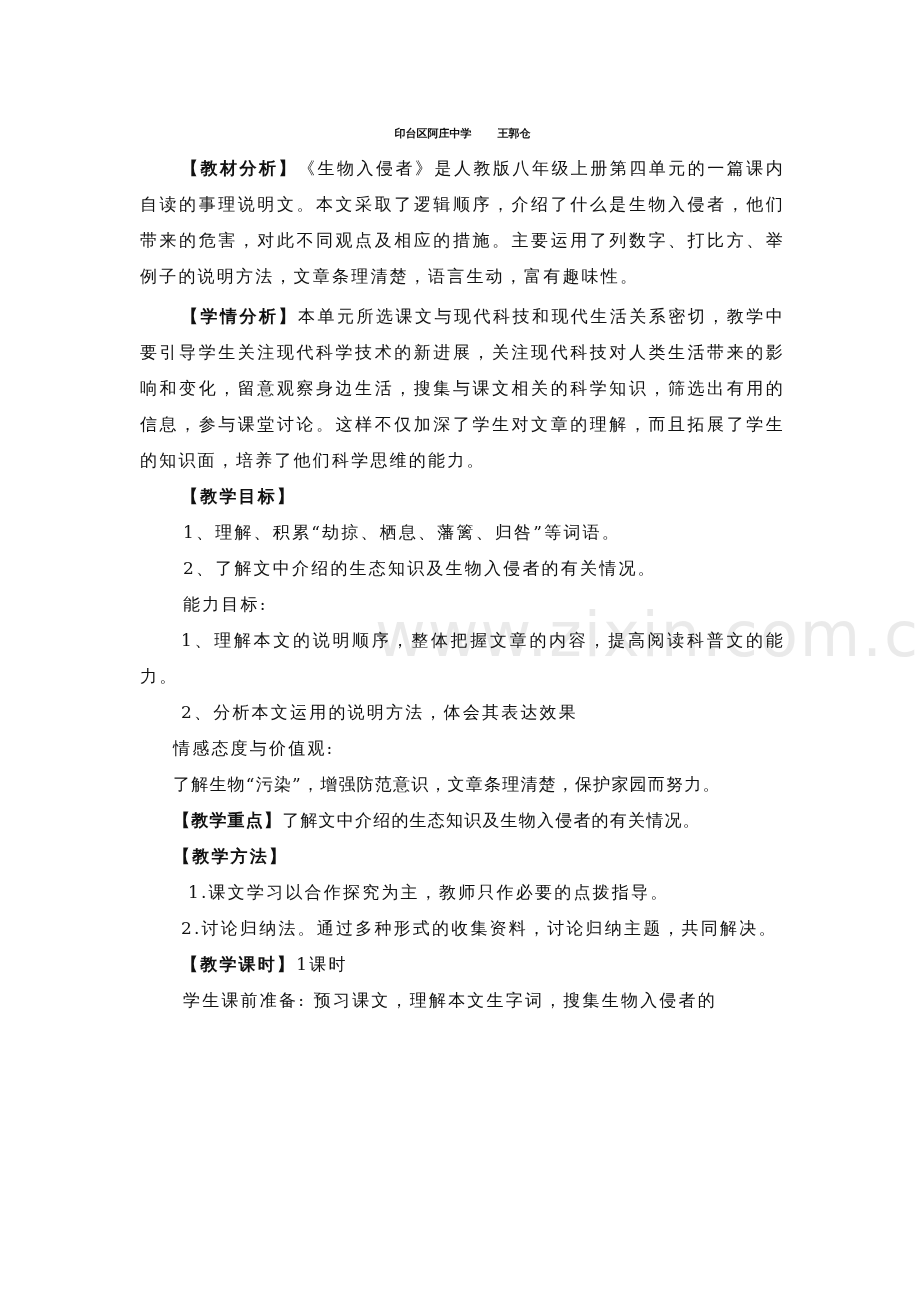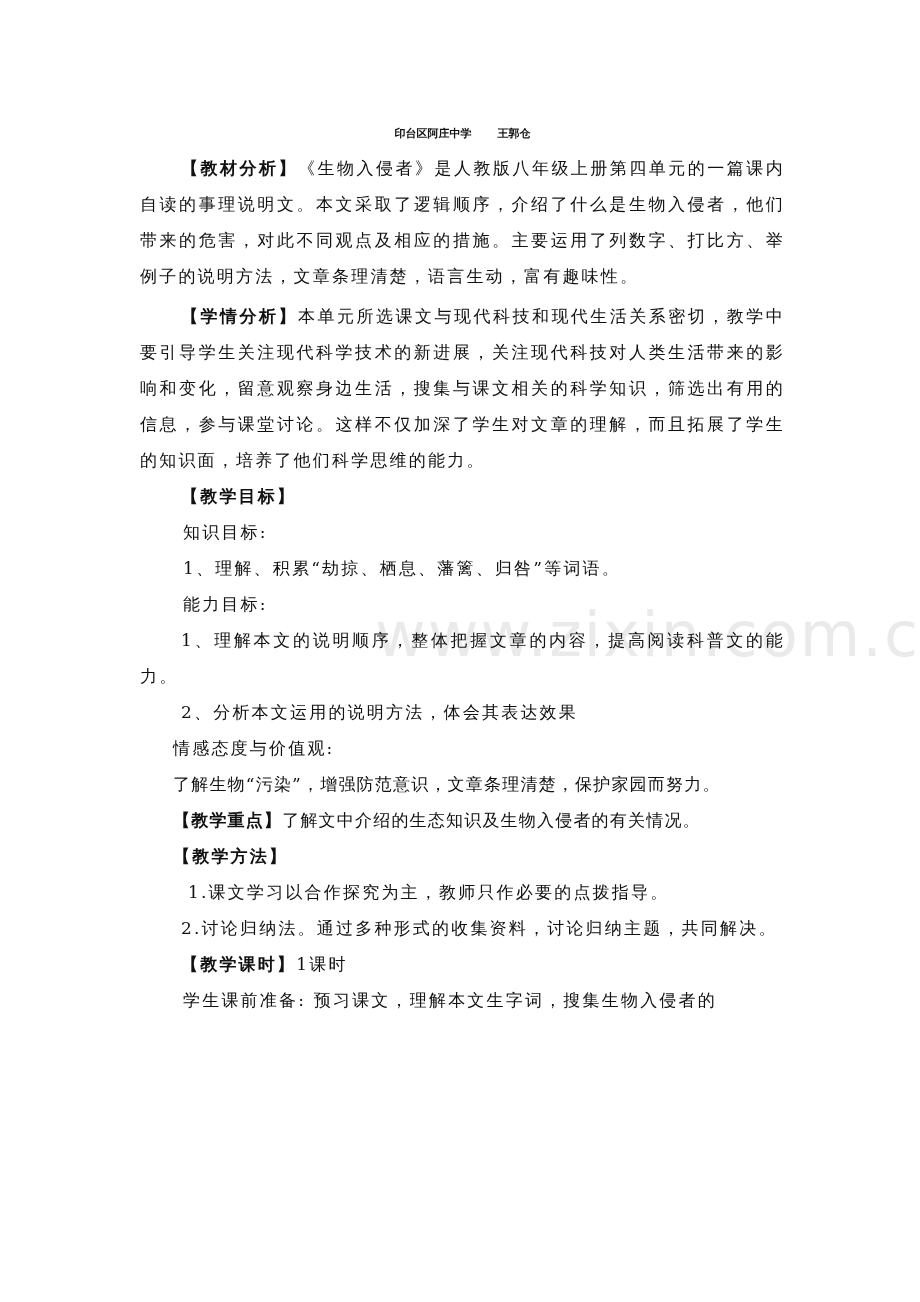--- a/index.html
+++ b/index.html
@@ -28,22 +28,22 @@
 <div class="page">
   <div class="subtitle">
     <span>印台区阿庄中学</span><span class="gap"></span><span>王郭仓</span>
   </div>
 
   <p class="p indent"><span class="bracket">【教材分析】</span><span>《生物入侵者》是人教版八年级上册第四单元的一篇课内自读的事理说明文。本文采取了逻辑顺序，介绍了什么是生物入侵者，他们带来的危害，对此不同观点及相应的措施。主要运用了列数字、打比方、举例子的说明方法，文章条理清楚，语言生动，富有趣味性。</span></p>
 
   <p class="p indent" style="margin-top:4px"><span class="bracket">【学情分析】</span><span>本单元所选课文与现代科技和现代生活关系密切，教学中要引导学生关注现代科学技术的新进展，关注现代科技对人类生活带来的影响和变化，留意观察身边生活，搜集与课文相关的科学知识，筛选出有用的信息，参与课堂讨论。这样不仅加深了学生对文章的理解，而且拓展了学生的知识面，培养了他们科学思维的能力。</span></p>
 
   <p class="p indent"><span class="bracket">【教学目标】</span></p>
-  <p class="p indent-s">知识目标:</p>
   <p class="p indent-s">1、理解、积累“劫掠、栖息、藩篱、归咎”等词语。</p>
+  <p class="p indent-s">2、了解文中介绍的生态知识及生物入侵者的有关情况。</p>
   <p class="p indent-s">能力目标:</p>
   <p class="p indent">1、理解本文的说明顺序，整体把握文章的内容，提高阅读科普文的能力。</p>
   <p class="p indent">2、分析本文运用的说明方法，体会其表达效果</p>
   <p class="p indent-xs">情感态度与价值观:</p>
   <p class="p indent-xs" style="letter-spacing:1.2px">了解生物“污染”，增强防范意识，文章条理清楚，保护家园而努力。</p>
 
   <p class="p indent-xs" style="letter-spacing:1.2px"><span class="bracket">【教学重点】</span><span>了解文中介绍的生态知识及生物入侵者的有关情况。</span></p>
 
 
   <p class="p indent-xs"><span class="bracket">【教学方法】</span></p>

